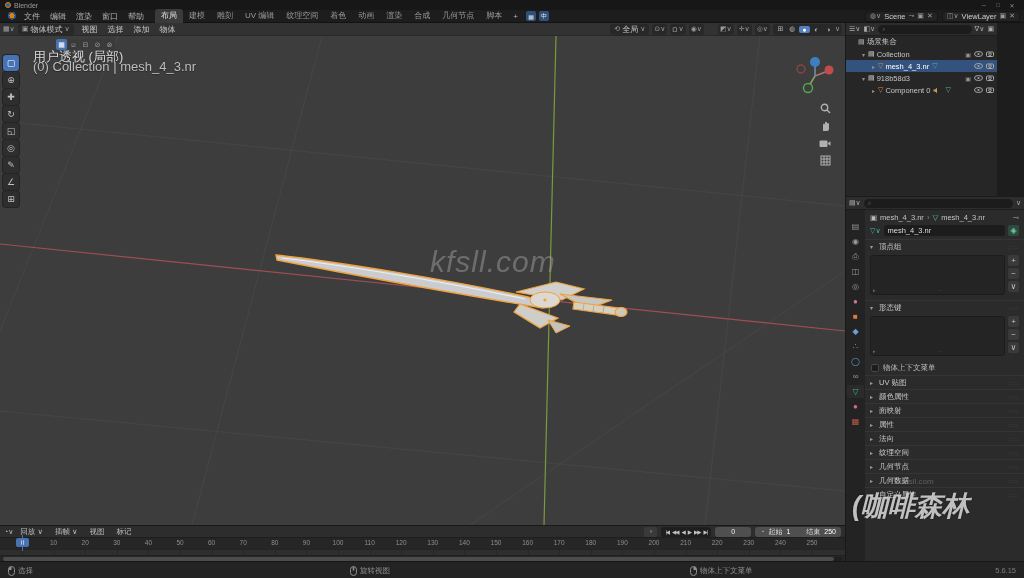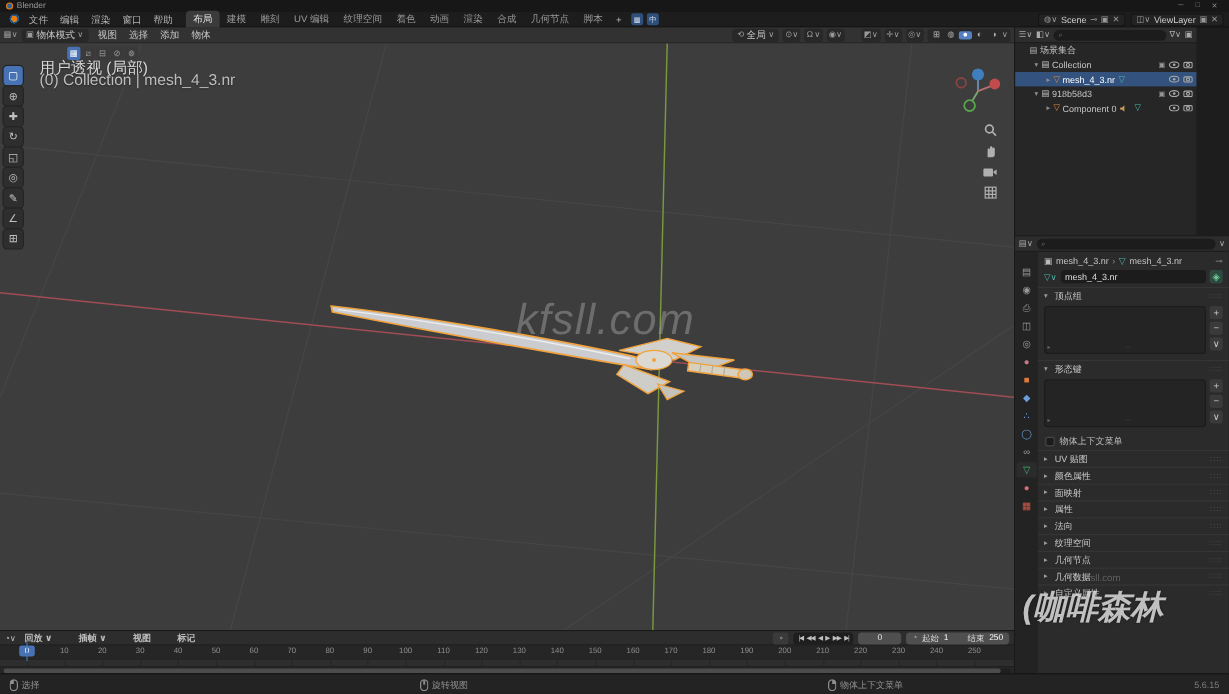--- a/index.html
+++ b/index.html
@@ -36,21 +36,21 @@
   #vp-toolsettings { position:absolute; left:56px; top:16px; display:flex; gap:1px; }
   #vp-toolsettings .ts { width:11px; height:11px; background:#3a3a3a; border-radius:2px; font-size:7px;
     display:flex; align-items:center; justify-content:center; color:#9a9a9a; }
   #vp-toolsettings .ts.active { background:#4772b3; color:#fff; }
   #vp-overlay { position:absolute; left:33px; top:29px; font-size:13px; line-height:10px; color:#d8d8d8; text-shadow:0 1px 1px rgba(0,0,0,.4); }
   #vp-overlay .sub { color:#bdbdbd; }
   #vp-toolbar { position:absolute; left:3px; top:32px; display:flex; flex-direction:column; gap:1px; }
   .tool-btn { width:16px; height:16px; background:#2e2e2e; border-radius:3px; display:flex;
     align-items:center; justify-content:center; font-size:9px; color:#c0c0c0; box-shadow:0 0 0 1px #242424; }
   .tool-btn.active { background:#4772b3; color:#fff; }
-  #vp-watermark { position:absolute; left:430px; top:222px; font-size:36px; font-style:italic;
+  #vp-watermark { position:absolute; left:430px; top:222px; font-size:30px; font-style:italic;
     color:rgba(150,150,150,0.55); letter-spacing:1px; }
   #vp-wm-topleft { position:absolute; left:55px; top:12px; font-size:32px; font-weight:bold;
     color:rgba(220,220,220,0.07); letter-spacing:4px; }
   #vp-gizmo { position:absolute; right:10px; top:32px; width:40px; text-align:center; }
   #vp-navicons { position:absolute; right:14px; top:80px; display:flex; flex-direction:column; gap:7px; align-items:center; }
   
   #outliner { position:absolute; left:845px; top:23px; width:152px; height:173px; background:#262626; border-left:1px solid #191919; }
   #outliner-header { height:13px; background:#2d2d2d; display:flex; align-items:center; gap:3px; padding:0 3px; font-size:7px; color:#aaa; border-bottom:1px solid #1d1d1d; }
   .search-pill { flex:1; background:#1c1c1c; border-radius:6px; height:9px; display:flex; align-items:center; padding:0 4px; color:#777; font-size:6px; }
   .ol-row { display:flex; align-items:center; height:12px; font-size:7.5px; color:#c4c4c4; padding-right:3px; white-space:nowrap; }
@@ -534,21 +534,21 @@
       </div>
   </div>
 </div>
 
 <div id="wm-corner-small">w.kfsll.com</div>
 <div id="wm-corner">(咖啡森林</div>
 
 <div id="timeline">
   <div id="tl-header">
     <span style="font-size:7px">◔∨</span>
-    <div id="tl-menus" style="display:flex;gap:12px;font-weight:bold;">
+    <div id="tl-menus" style="display:flex;gap:2px;">
         <span class="menu-item">回放 ∨</span>
         <span class="menu-item">插帧 ∨</span>
         <span class="menu-item">视图</span>
         <span class="menu-item">标记</span>
       </div>
     <div class="right">
       <span class="sq-btn" style="width:13px;height:10px">◦</span>
       <div class="play-cluster">
         <span class="play-btn">|◀</span>
         <span class="play-btn">◀◀</span>

